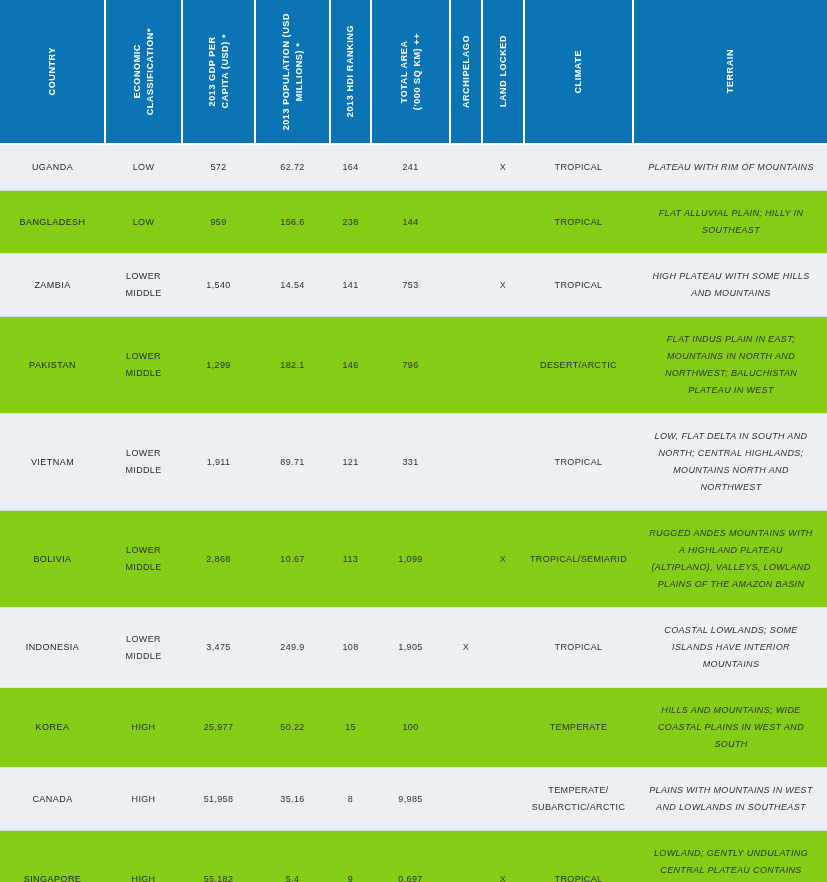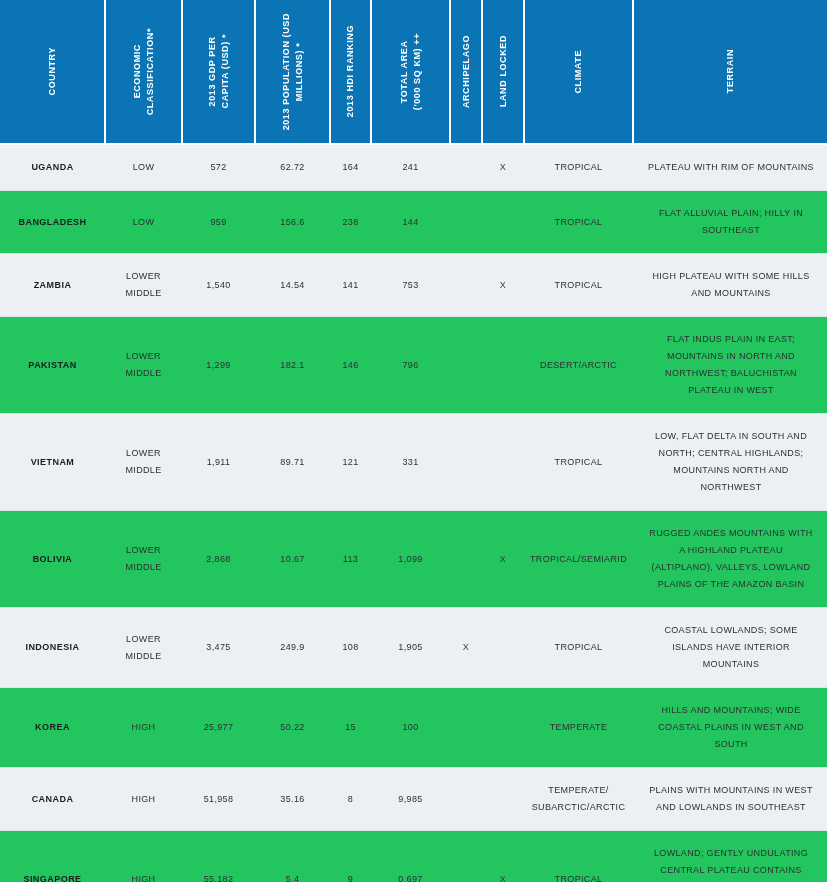--- a/index.html
+++ b/index.html
@@ -48,41 +48,42 @@
     font-weight: bold;
     letter-spacing: 0.6px;
     line-height: 13px;
     text-align: center;
     white-space: pre-line;
     max-height: 132px;
   }
   
   tbody tr { border-bottom: 1px solid #dfe4ea; }
   tbody tr.odd  td { background: #eceff3; }
-  tbody tr.even td { background: #22c55e; }
+  tbody tr.even td { background: #84cc16; }
   tbody td {
     padding: 14px 4px;
     font-size: 9px;
     color: #2c2f33;
     text-align: center;
     vertical-align: middle;
     line-height: 17px;
     letter-spacing: 0.35px;
   }
   td.country-cell {
-    font-weight: bold;
+    font-weight: normal;
     color: #1b1d20;
     letter-spacing: 0.45px;
   }
   td.econ-cell { white-space: pre-line; }
   td.climate-cell { white-space: pre-line; }
   td.terrain-cell {
     white-space: normal;
     padding-left: 14px;
     padding-right: 12px;
+    font-style: italic;
   }
   td.mark-cell { font-size: 9px; color: #3a3d41; }
   
   col.c-country    { width: 105px; }
   col.c-econ       { width: 77px;  }
   col.c-gdp        { width: 73px;  }
   col.c-pop        { width: 75px;  }
   col.c-hdi        { width: 41px;  }
   col.c-area       { width: 79px;  }
   col.c-arch       { width: 32px;  }

